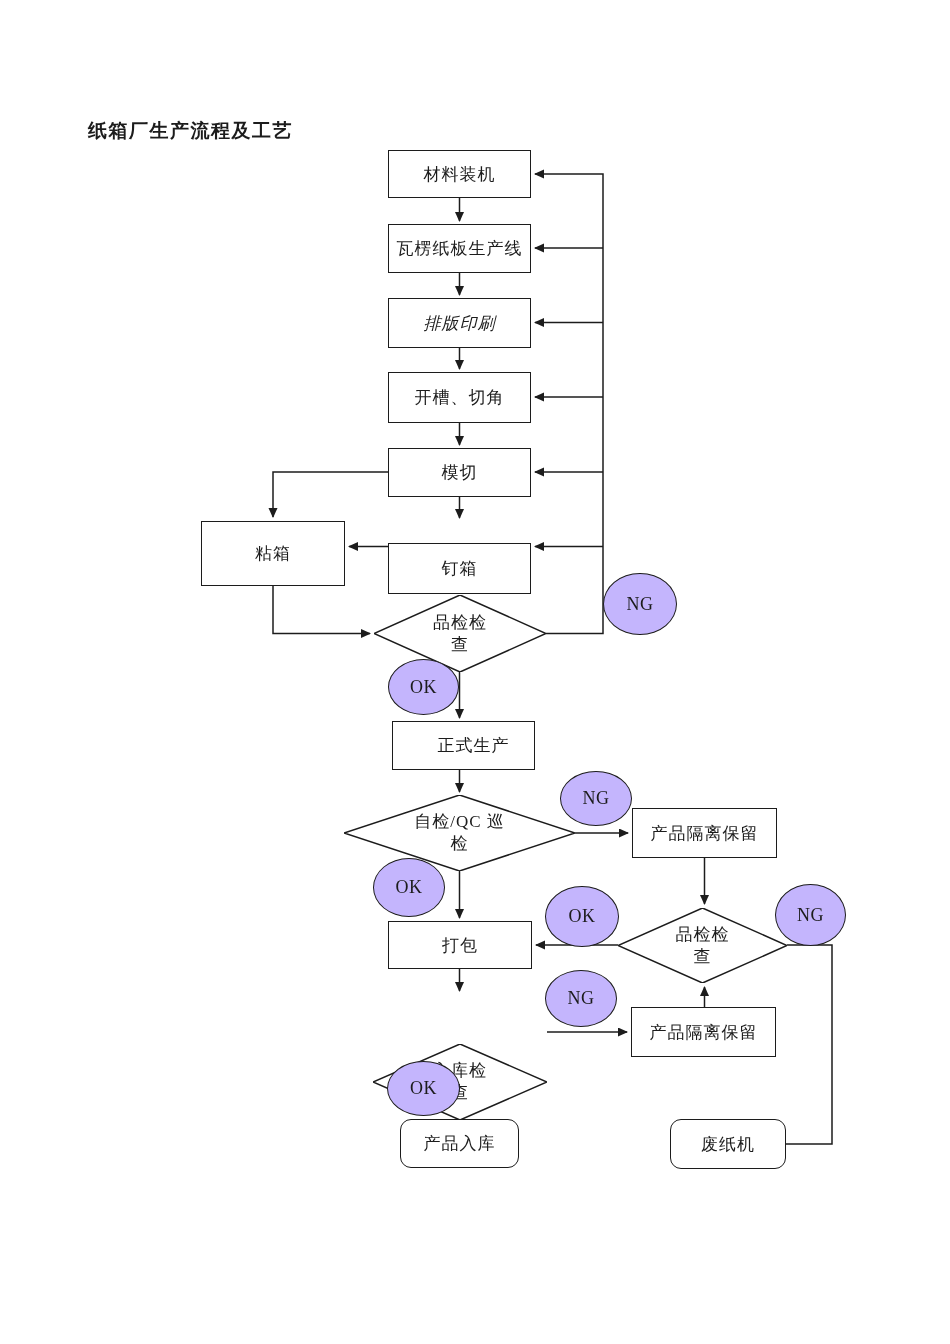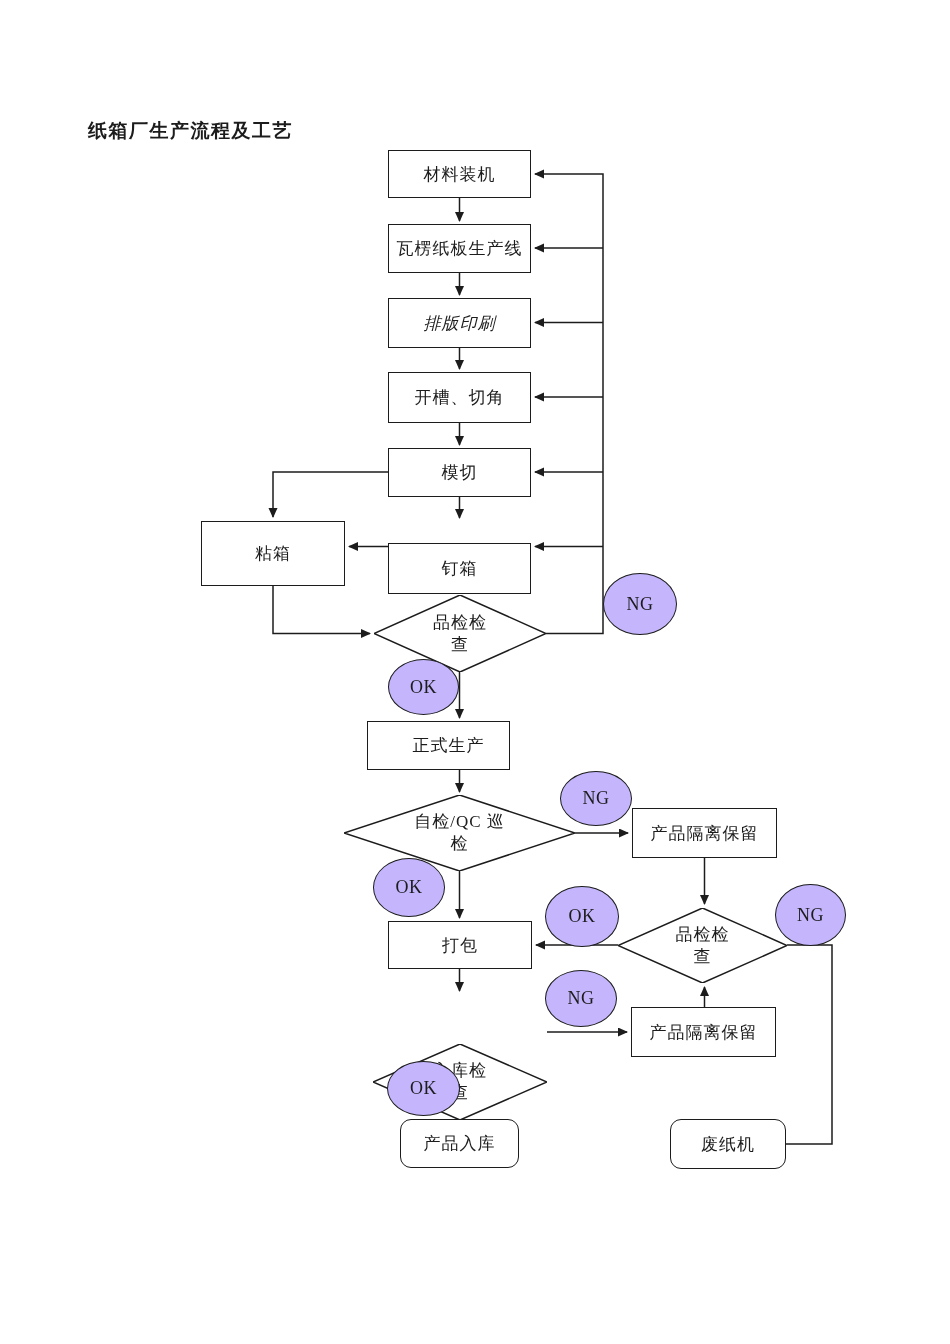--- a/index.html
+++ b/index.html
@@ -88,21 +88,21 @@
   </div>
   <div class="node rect" style="left:388px;top:448px;width:143px;height:49px;">
     <span>模切</span>
   </div>
   <div class="node rect" style="left:388px;top:521px;width:143px;height:51px;margin-top:22px;">
     <span>钉箱</span>
   </div>
   <div class="node rect" style="left:201px;top:521px;width:144px;height:65px;">
     <span>粘箱</span>
   </div>
-  <div class="node rect" style="left:367px;top:721px;width:143px;height:49px;padding-left:20px;">
+  <div class="node rect" style="left:392px;top:721px;width:143px;height:49px;padding-left:20px;">
     <span>正式生产</span>
   </div>
   <div class="node rect" style="left:632px;top:808px;width:145px;height:50px;">
     <span>产品隔离保留</span>
   </div>
   <div class="node rect" style="left:388px;top:921px;width:144px;height:48px;">
     <span>打包</span>
   </div>
   <div class="node rect" style="left:631px;top:1007px;width:145px;height:50px;">
     <span>产品隔离保留</span>

